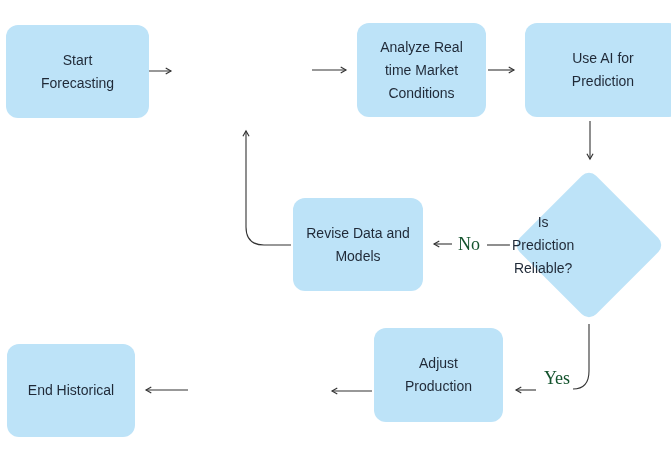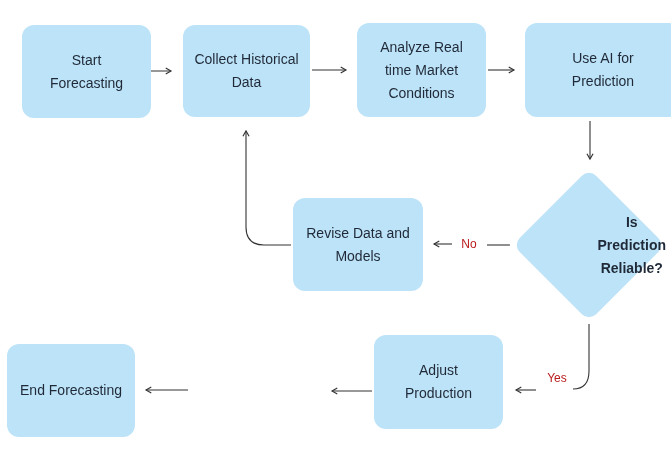--- a/index.html
+++ b/index.html
@@ -37,42 +37,42 @@
     color: #1f2937;
   }
   .diamond-wrap {
     position: absolute;
     left: 512px;
     top: 168px;
     width: 154px;
     height: 154px;
     display: flex;
     align-items: center;
-    justify-content: flex-end;
-    font-weight: bold;
+    justify-content: flex-start;
   }
   .diamond-shape {
     position: absolute;
     left: 23px;
     top: 23px;
     width: 108px;
     height: 108px;
     background: #BDE3F8;
     border-radius: 10px;
     transform: rotate(45deg);
   }
   .diamond-label {
     position: relative;
   }
   .edge-label {
     position: absolute;
     transform: translate(-50%, -50%);
-    font-size: 12px;
-    color: #b91c1c;
+    font-size: 18px;
+    color: #14532d;
     line-height: 1;
+    font-family: Liberation Serif, serif;
   }
 </style>
 </head>
 <body>
 
 <div class="canvas">
 
   <svg class="edges-layer" width="671" height="463" viewBox="0 0 671 463" xmlns="http://www.w3.org/2000/svg">
     <defs>
       <marker id="arrow" viewBox="0 0 10 10" refX="8" refY="5" markerWidth="8" markerHeight="8" orient="auto">
@@ -87,29 +87,25 @@
       <path d="M510,245 L487,245"></path>
       <path d="M452,244 L434,244" marker-end="url(#arrow)"></path>
       <path d="M291,245 L264,245 Q246,245 246,227 L246,131" marker-end="url(#arrow)"></path>
       <path d="M589,324 L589,371 Q589,389 573,389"></path>
       <path d="M536,390 L516,390" marker-end="url(#arrow)"></path>
       <path d="M372,391 L332,391" marker-end="url(#arrow)"></path>
       <path d="M188,390 L146,390" marker-end="url(#arrow)"></path>
     </g>
   </svg>
 
-  <div class="node" style="left:22px; top:25px; width:129px; height:93px">
+  <div class="node" style="left:6px; top:25px; width:143px; height:93px">
     <span class="node-label">Start
 Forecasting</span>
   </div>
 
-  <div class="node" style="left:183px; top:25px; width:127px; height:92px">
-    <span class="node-label">Collect Historical
-Data</span>
-  </div>
 
   <div class="node" style="left:357px; top:23px; width:129px; height:94px">
     <span class="node-label">Analyze Real
 time Market
 Conditions</span>
   </div>
 
   <div class="node" style="left:525px; top:23px; width:156px; height:94px">
     <span class="node-label">Use AI for
 Prediction</span>
@@ -120,26 +116,26 @@
     <span class="node-label diamond-label">Is
 Prediction
 Reliable?</span>
   </div>
 
   <div class="node" style="left:293px; top:198px; width:130px; height:93px">
     <span class="node-label">Revise Data and
 Models</span>
   </div>
 
-  <div class="node" style="left:374px; top:335px; width:129px; height:94px">
+  <div class="node" style="left:374px; top:328px; width:129px; height:94px">
     <span class="node-label">Adjust
 Production</span>
   </div>
 
 
   <div class="node" style="left:7px; top:344px; width:128px; height:93px">
-    <span class="node-label">End Forecasting</span>
+    <span class="node-label">End Historical</span>
   </div>
 
   <span class="edge-label" style="left:469px; top:244px">No</span>
   <span class="edge-label" style="left:557px; top:378px">Yes</span>
 
 </div>
 
 </body></html>

